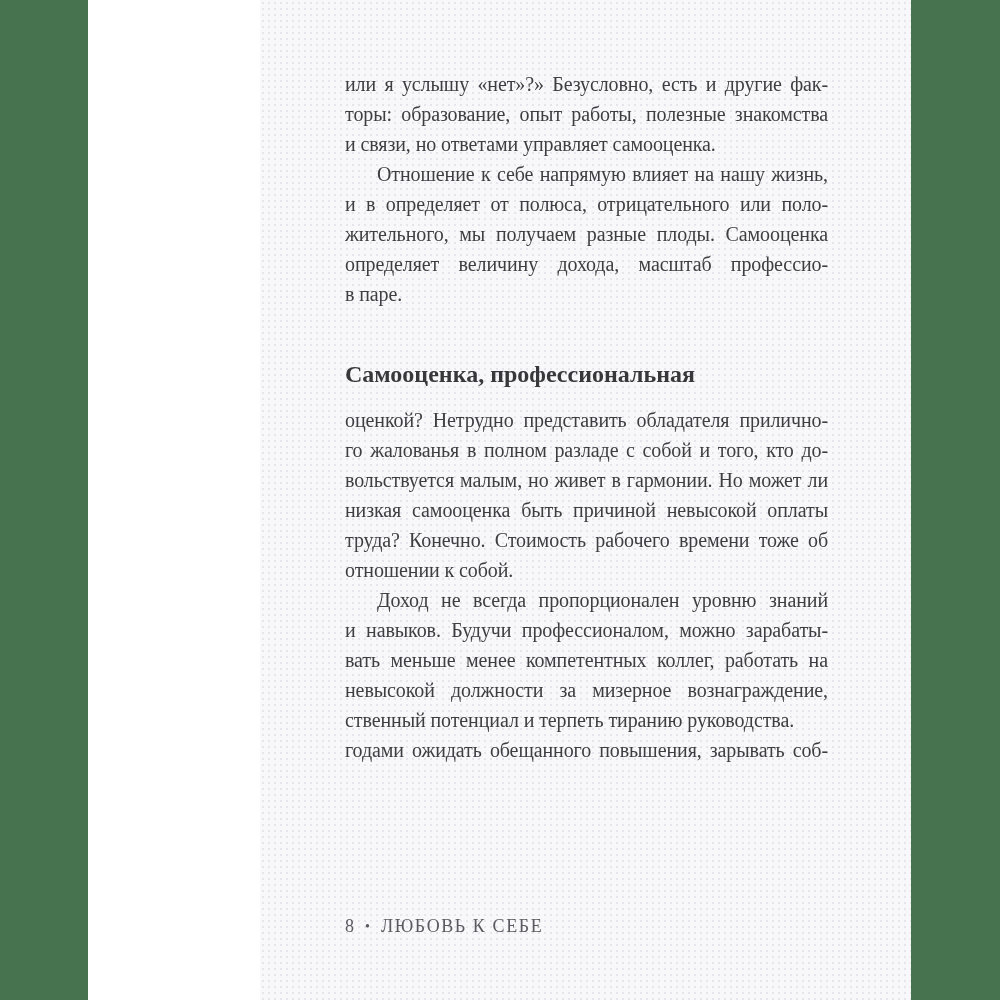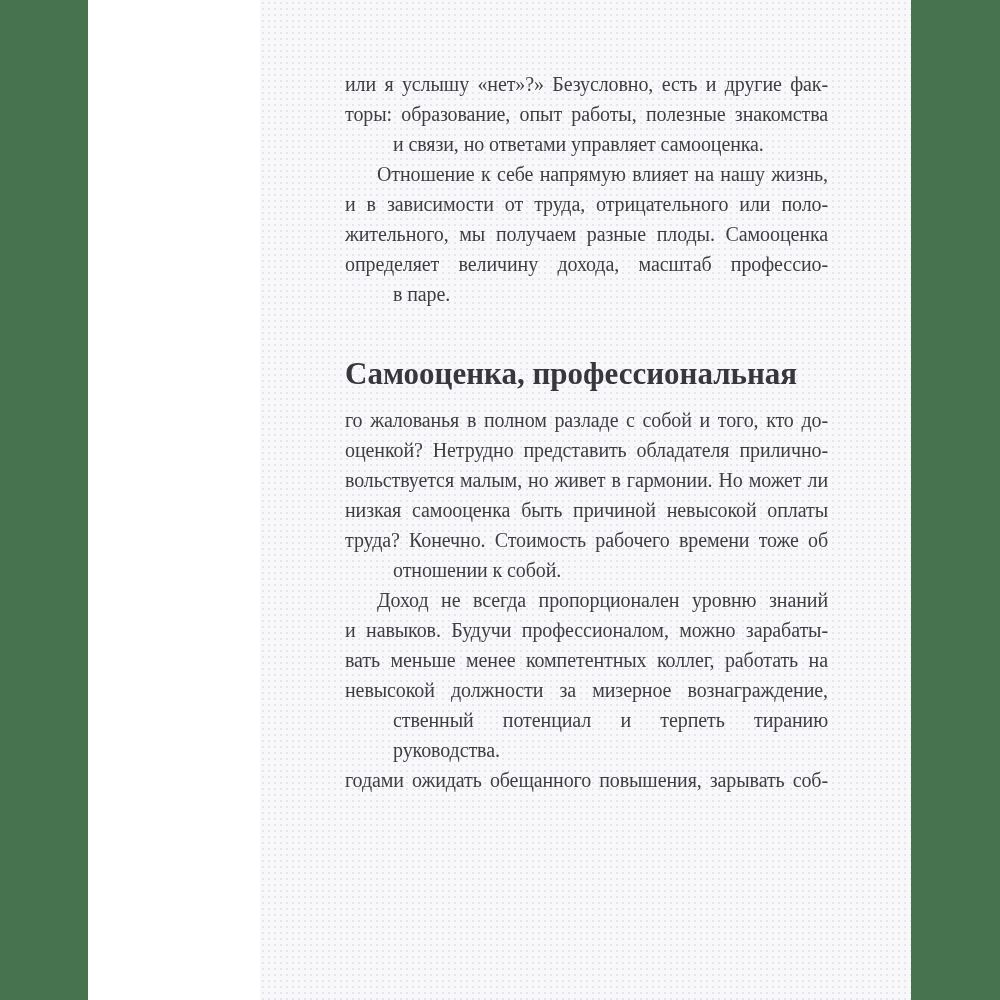--- a/index.html
+++ b/index.html
@@ -52,28 +52,27 @@
     letter-spacing: -0.1px;
     color: #3e3e42;
   }
   .line {
     text-align: justify;
     text-align-last: justify;
     white-space: normal;
   }
   .line.last {
     text-align-last: left;
-    margin-left: 48px;
   }
   .line.first-indent {
     text-indent: 32px;
   }
   .heading {
     margin: 46px 0 12px 0;
-    font-size: 31px;
+    font-size: 24px;
     font-weight: bold;
     line-height: 38px;
     color: #38383c;
   }
   .heading-line { text-align: left; }
   .footer {
     position: absolute;
     top: 916px;
     left: 85px;
     width: 483px;
@@ -97,40 +96,43 @@
   <div class="gutter" style="background: rgb(255, 255, 255);"></div>
   <div class="page">
     <div class="text-block" id="text-block">
         <div class="para">
           <div class="line">или я услышу «нет»?» Безусловно, есть и другие фак-</div>
           <div class="line">торы: образование, опыт работы, полезные знакомства</div>
           <div class="line last">и связи, но ответами управляет самооценка.</div>
         </div>
         <div class="para">
           <div class="line first-indent">Отношение к себе напрямую влияет на нашу жизнь,</div>
-          <div class="line">и в зависимости от труда, отрицательного или поло-</div>
+          <div class="line">и в определяет от полюса, отрицательного или поло-</div>
           <div class="line">жительного, мы получаем разные плоды. Самооценка</div>
           <div class="line">определяет величину дохода, масштаб профессио-</div>
           <div class="line last">в паре.</div>
         </div>
         <div class="heading">
           <div class="heading-line">Самооценка, профессиональная</div>
         </div>
         <div class="para">
+          <div class="line">оценкой? Нетрудно представить обладателя прилично-</div>
           <div class="line">го жалованья в полном разладе с собой и того, кто до-</div>
-          <div class="line">оценкой? Нетрудно представить обладателя прилично-</div>
           <div class="line">вольствуется малым, но живет в гармонии. Но может ли</div>
           <div class="line">низкая самооценка быть причиной невысокой оплаты</div>
           <div class="line">труда? Конечно. Стоимость рабочего времени тоже об</div>
           <div class="line last">отношении к собой.</div>
         </div>
         <div class="para">
           <div class="line first-indent">Доход не всегда пропорционален уровню знаний</div>
           <div class="line">и навыков. Будучи профессионалом, можно зарабаты-</div>
           <div class="line">вать меньше менее компетентных коллег, работать на</div>
           <div class="line">невысокой должности за мизерное вознаграждение,</div>
           <div class="line last">ственный потенциал и терпеть тиранию руководства.</div>
           <div class="line">годами ожидать обещанного повышения, зарывать соб-</div>
         </div>
       </div>
+    <div class="footer">
+      <span class="pagenum">8</span><span class="sep">•</span><span class="running-title">ЛЮБОВЬ К СЕБЕ</span>
+    </div>
   </div>
   <div class="band band-right" style="background: rgb(72, 115, 79);"></div>
 </div>
 
 </body></html>

